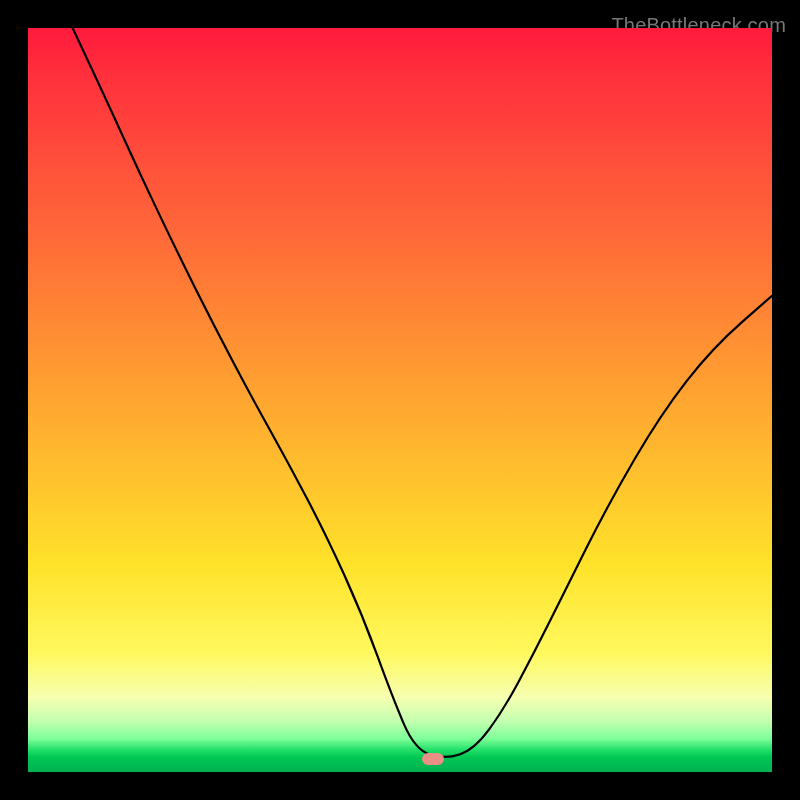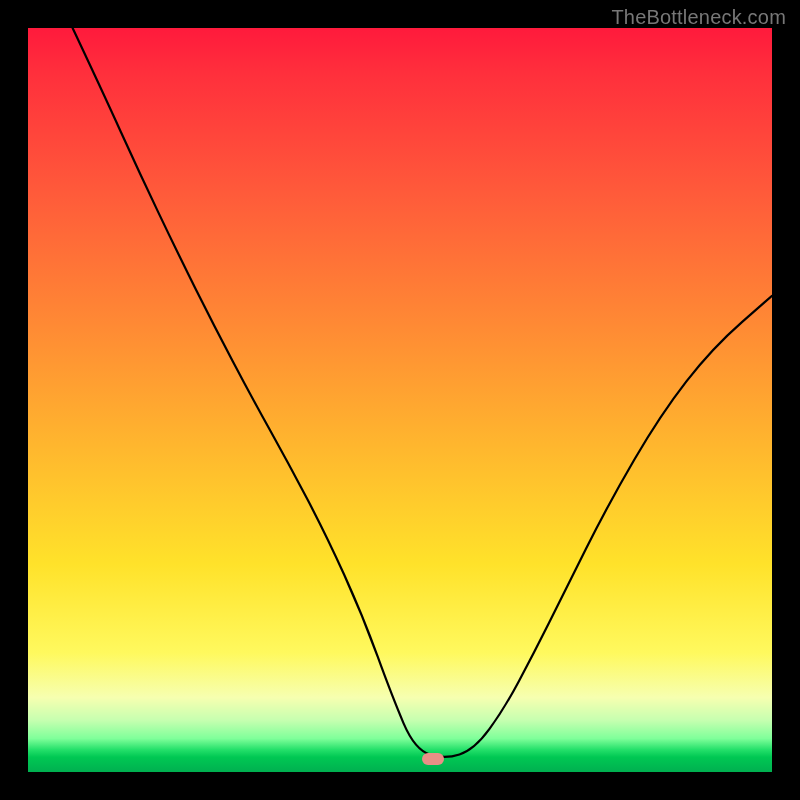--- a/index.html
+++ b/index.html
@@ -60,21 +60,21 @@
     stroke-linecap: round;
     stroke-linejoin: round;
   }
   .marker {
     position: absolute;
     background: #e98f86;
     border-radius: 6px;
   }
   .watermark {
     position: absolute;
-    top: 6px;
+    top: 14px;
     right: 14px;
     color: #777;
     font-size: 20px;
     font-weight: 400;
     letter-spacing: 0.2px;
     user-select: none;
   }
 </style>
 </head>
 <body>

